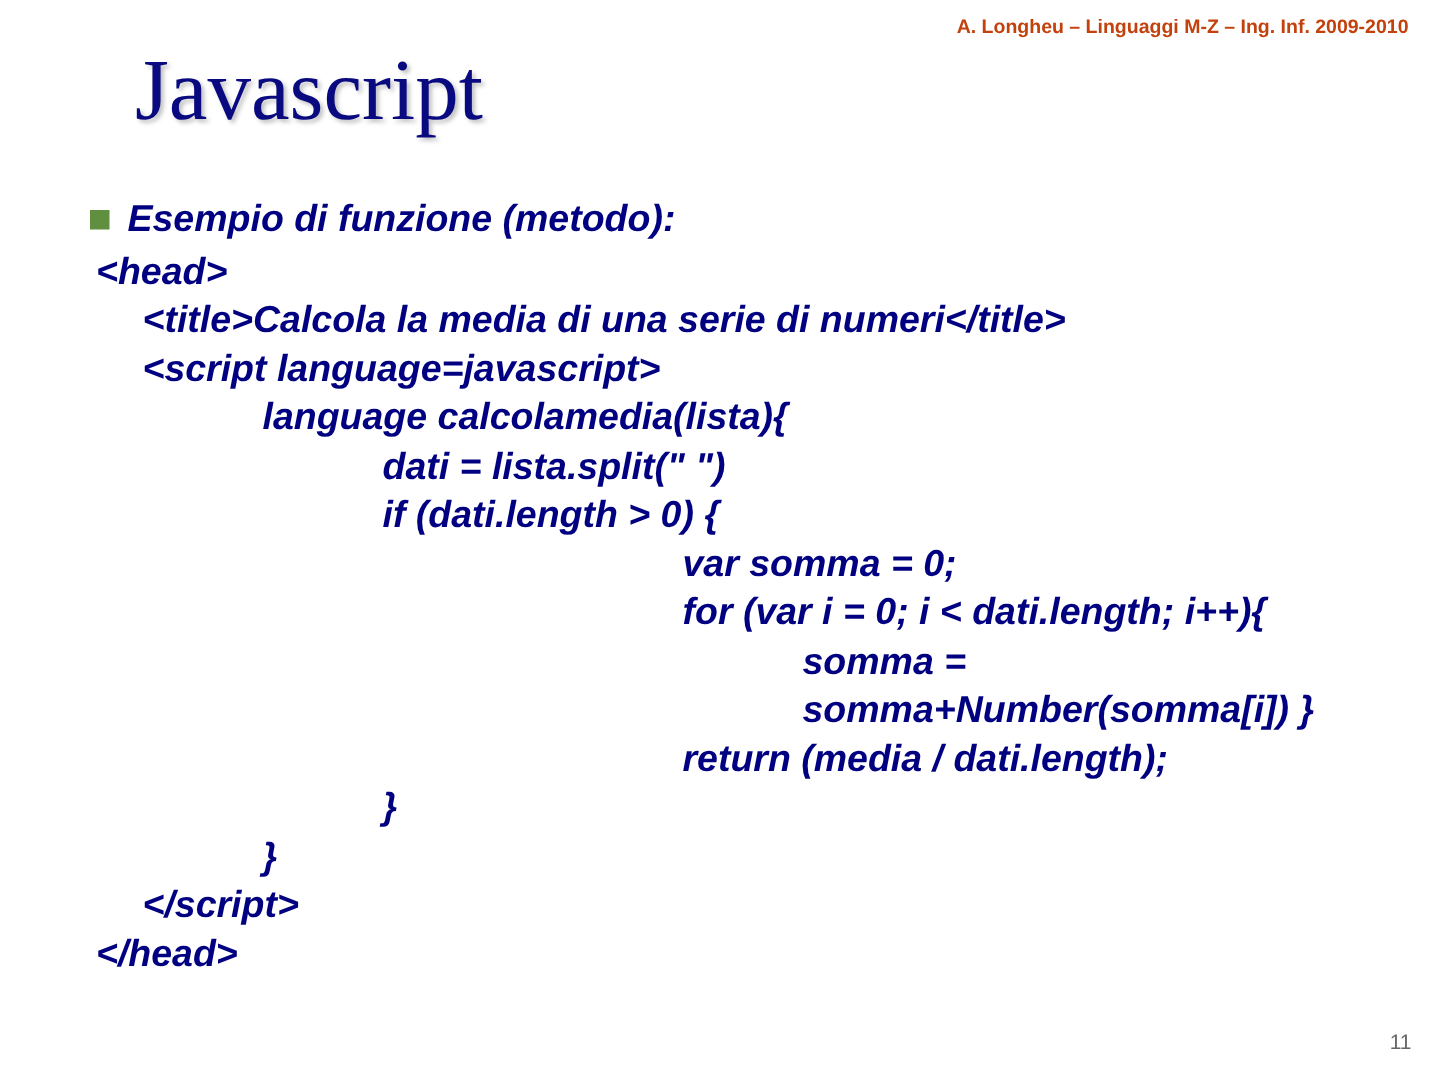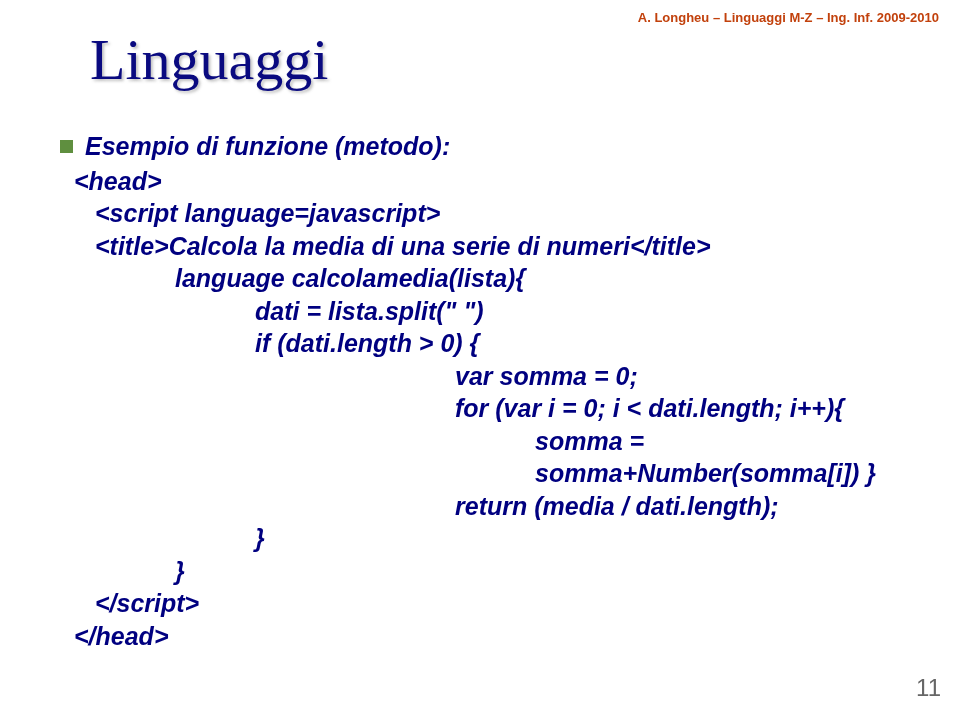--- a/index.html
+++ b/index.html
@@ -47,50 +47,50 @@
     margin-bottom: 2px;
   }
   .bullet {
     width: 13px;
     height: 13px;
     background: #5f8f3f;
     margin-right: 12px;
     margin-top: 10px;
     flex-shrink: 0;
   }
-  .indent0 { margin-left: 14px; }
+  .indent0 { margin-left: 4px; }
   .indent1 { margin-left: 35px; }
   .indent2 { margin-left: 115px; }
   .indent3 { margin-left: 195px; }
   .indent4 { margin-left: 395px; }
   .indent5 { margin-left: 475px; }
   .page-number {
     position: absolute;
     bottom: 12px;
     right: 18px;
-    font-size: 24px;
+    font-size: 14px;
     color: #666;
     font-family: Arial, sans-serif;
   }
 </style>
 </head>
 <body>
 
 <div class="header-line">A. Longheu – Linguaggi M-Z – Ing. Inf.  2009-2010</div>
 
-<div class="title">Linguaggi</div>
+<div class="title">Javascript</div>
 
 <div class="content">
   <div class="bullet-line">
     <div class="bullet"></div>
     <div>Esempio di funzione (metodo):</div>
   </div>
   <div class="indent0">&lt;head&gt;</div>
+  <div class="indent1">&lt;title&gt;Calcola la media di una serie di numeri&lt;/title&gt;</div>
   <div class="indent1">&lt;script language=javascript&gt;</div>
-  <div class="indent1">&lt;title&gt;Calcola la media di una serie di numeri&lt;/title&gt;</div>
   <div class="indent2">language calcolamedia(lista){</div>
   <div class="indent3">dati = lista.split(" ")</div>
   <div class="indent3">if (dati.length &gt; 0) {</div>
   <div class="indent4">var somma = 0;</div>
   <div class="indent4">for (var i = 0; i &lt; dati.length; i++){</div>
   <div class="indent5">somma = somma+Number(somma[i]) }</div>
   <div class="indent4">return (media / dati.length);</div>
   <div class="indent3">}</div>
   <div class="indent2">}</div>
   <div class="indent1">&lt;/script&gt;</div>

